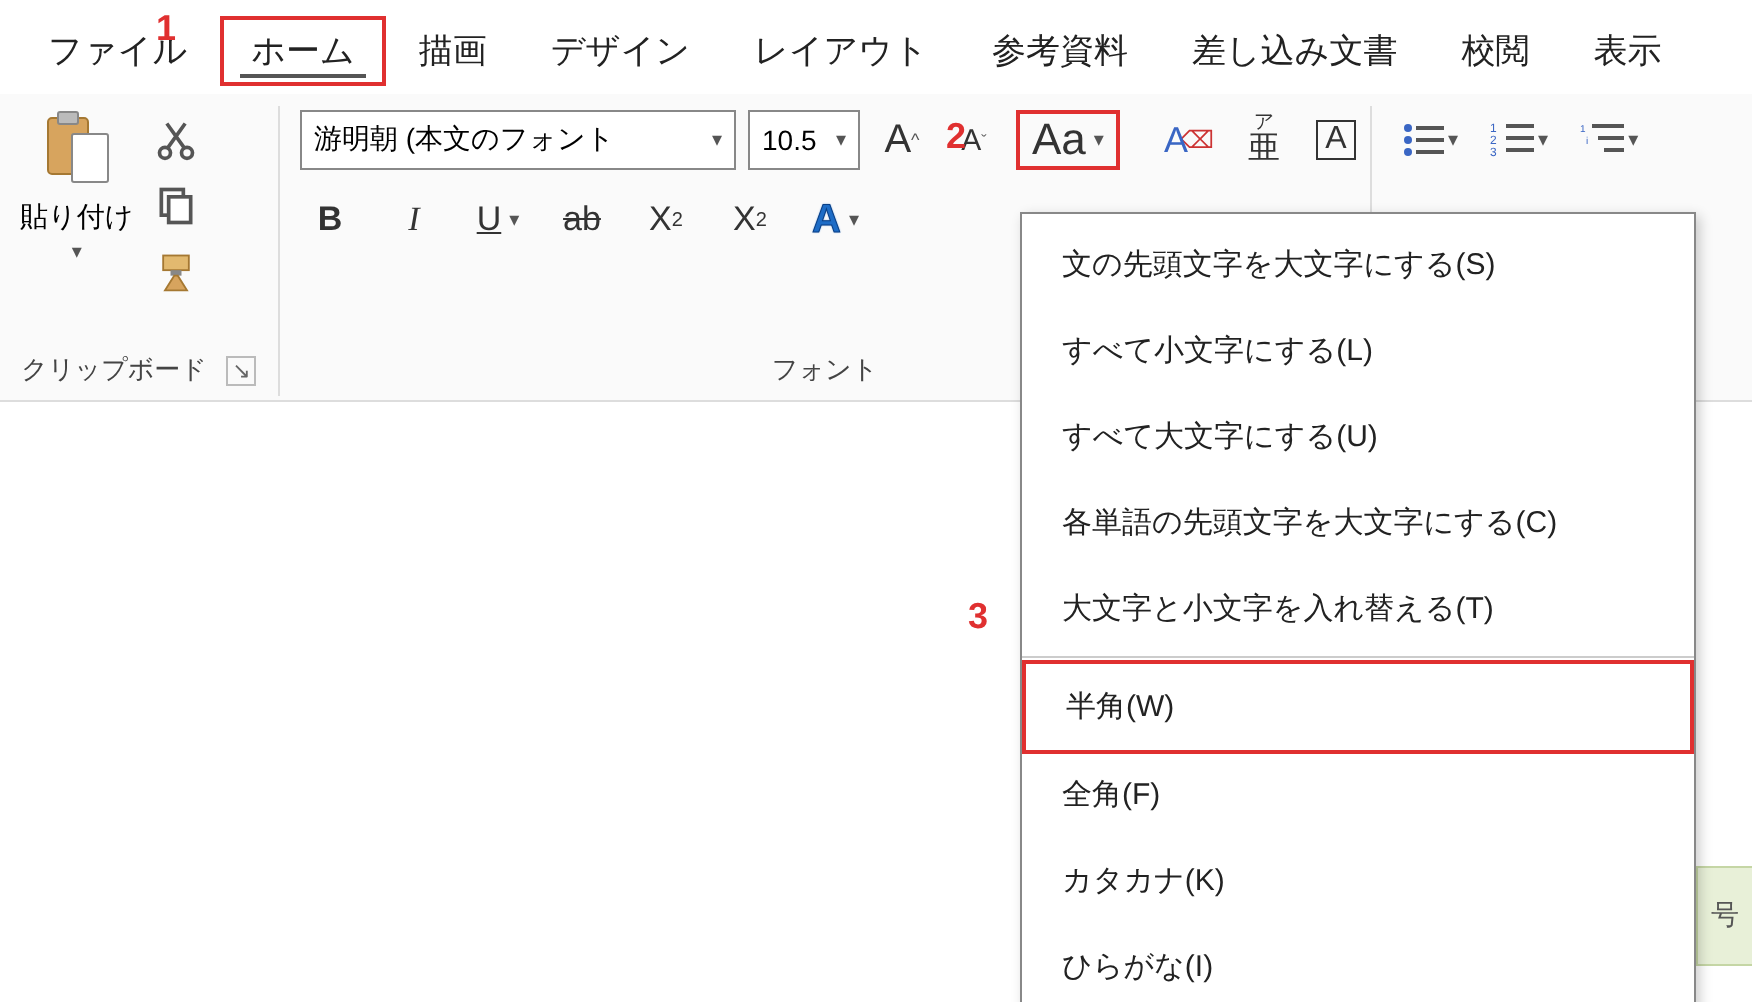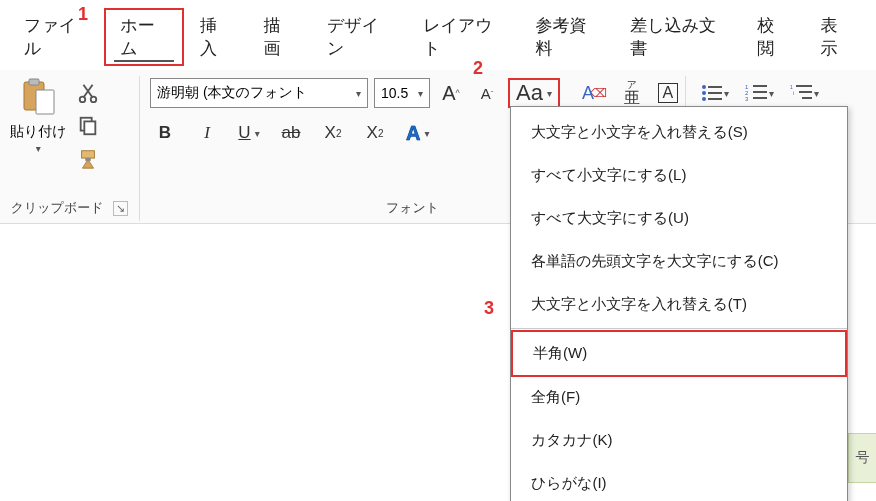--- a/index.html
+++ b/index.html
@@ -226,21 +226,20 @@
 <div class="annot" style="left:78px; top:4px;">1</div>
 <div class="annot" style="left:473px; top:58px;">2</div>
 <div class="annot" style="left:484px; top:298px;">3</div>
 
 <div class="tabs">
   <div class="tab">ファイル</div>
   <div class="tab active">
     <span>ホーム</span>
     <span class="underline"></span>
   </div>
-  <div class="tab">挿入</div>
   <div class="tab">描画</div>
   <div class="tab">デザイン</div>
   <div class="tab">レイアウト</div>
   <div class="tab">参考資料</div>
   <div class="tab">差し込み文書</div>
   <div class="tab">校閲</div>
   <div class="tab">表示</div>
 </div>
 
 <div class="ribbon">
@@ -392,21 +391,21 @@
             </svg>
           <span class="caret">▾</span>
         </div>
       </div>
     </div>
   </div>
 
 </div>
 
 <div class="dropdown">
-  <div class="menu-item">大文字と小文字を入れ替える(S)</div>
+  <div class="menu-item">文の先頭文字を大文字にする(S)</div>
   <div class="menu-item">すべて小文字にする(L)</div>
   <div class="menu-item">すべて大文字にする(U)</div>
   <div class="menu-item">各単語の先頭文字を大文字にする(C)</div>
   <div class="menu-item">大文字と小文字を入れ替える(T)</div>
   <div class="menu-sep"></div>
   <div class="menu-item highlight">半角(W)</div>
   <div class="menu-item">全角(F)</div>
   <div class="menu-item">カタカナ(K)</div>
   <div class="menu-item">ひらがな(I)</div>
 </div>

